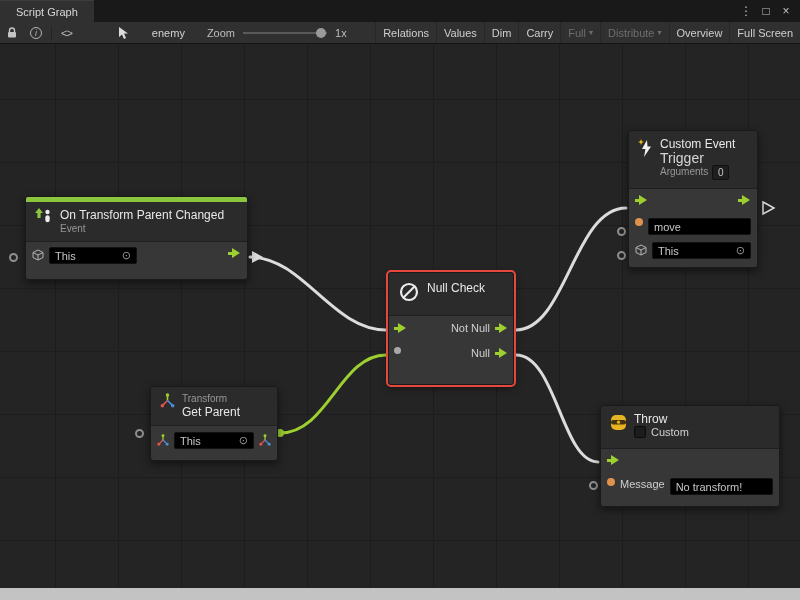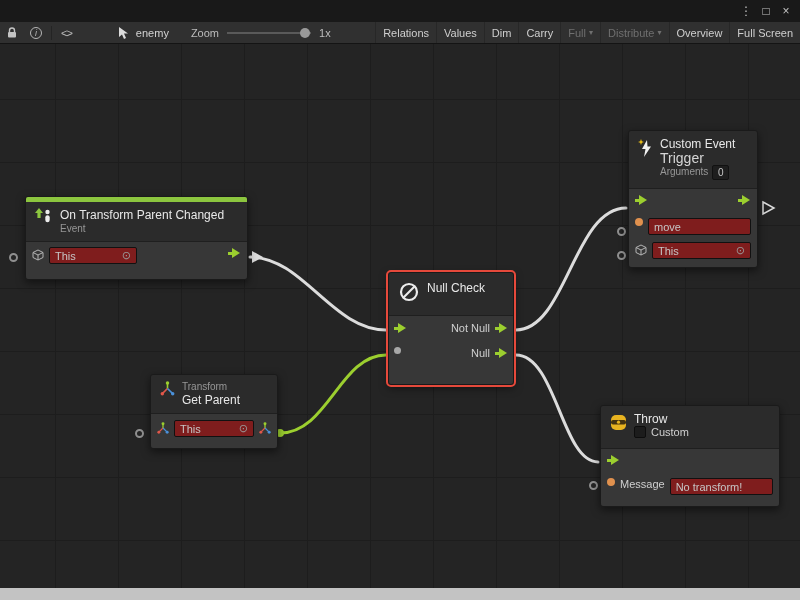--- a/index.html
+++ b/index.html
@@ -20,21 +20,21 @@
     border-bottom:1px solid #141414;display:flex;align-items:center;font-size:11px;color:#cfcfcf}
   .tool-icon{display:flex;align-items:center;justify-content:center;height:100%;padding:0 6px}
   .tb-sep{width:1px;height:14px;background:#242424;margin:0 3px}
   .tbtn{height:100%;display:flex;align-items:center;padding:0 7px;border-left:1px solid #272727;white-space:nowrap}
   .tbtn.disabled{color:#6f6f6f}
   .caret{font-size:8px;margin-left:3px}
   .right-group{margin-left:auto;display:flex;height:100%}
   .circle-i{width:12px;height:12px;border-radius:50%;border:1px solid #b5b5b5;color:#b5b5b5;
     font-size:9px;display:flex;align-items:center;justify-content:center;font-style:italic}
   .code-glyph{color:#bdbdbd;font-size:11px;letter-spacing:-1px}
-  .owner-label{color:#d2d2d2;margin-left:0}
+  .owner-label{color:#d2d2d2;margin-left:16px}
   .zoom-label{margin-left:22px;color:#bdbdbd}
   .zoom-track{width:84px;height:2px;background:#5a5a5a;position:relative;margin:0 8px}
   .zoom-handle{position:absolute;right:1px;top:-4px;width:10px;height:10px;border-radius:50%;background:#9a9a9a}
   .zoom-value{color:#bdbdbd;margin-right:12px}
 
   
   .canvas{position:absolute;left:0;top:44px;width:800px;height:544px;background-color:#242424;
     background-image:linear-gradient(#1d1d1d 1px,transparent 1px),
                      linear-gradient(90deg,#1d1d1d 1px,transparent 1px);
     background-size:63px 63px;background-position:-8px -8px;overflow:hidden}
@@ -51,21 +51,21 @@
   .node-titles{display:flex;flex-direction:column}
   .node-title{font-size:12px;color:#e8e8e8;white-space:nowrap;line-height:14px}
   .node-sub{font-size:10px;color:#979797;line-height:13px}
   .node-cat{font-size:10px;color:#979797;line-height:12px}
   .node-body{background:#373737;border-top:1px solid #1f1f1f;border-radius:0 0 3px 3px;
     padding:5px 6px;display:flex;flex-direction:column;gap:4px}
   .prow{display:flex;align-items:flex-start;gap:5px;height:20px}
   .plabel{font-size:11px;color:#cfcfcf;white-space:nowrap}
   .spacer{flex:1}
 
-  .field{height:17px;background:#7f1d1d;border:1px solid #111;border-radius:2px;
+  .field{height:17px;background:#000000;border:1px solid #111;border-radius:2px;
     display:flex;align-items:center;padding:0 5px;font-size:11px;color:#c6c6c6;gap:4px}
   .field.grow{flex:1}
   .field.w88{flex:0 0 88px}
   .pick{margin-left:auto;color:#9a9a9a;font-size:11px;line-height:1}
   .argbox{width:17px;height:15px;background:#1e1e1e;border:1px solid #111;border-radius:2px;
     font-size:10px;color:#c6c6c6;display:flex;align-items:center;justify-content:center;margin-left:4px}
   .checkbox{width:12px;height:12px;background:#1c1c1c;border:1px solid #0d0d0d;border-radius:2px}
 
   
   .parrow{position:relative;display:inline-block;width:13px;height:12px;flex:0 0 auto}
@@ -73,20 +73,23 @@
   .parrow::after{content:"";position:absolute;left:4px;top:1px;width:0;height:0;
     border-top:5px solid transparent;border-bottom:5px solid transparent;border-left:8px solid #9ccf2f}
   .pdot{width:7px;height:7px;border-radius:50%;background:#a8a8a8;flex:0 0 auto}
   .pdot.orange{width:8px;height:8px;background:#e0914e}
   .pcircle{position:absolute;width:9px;height:9px;border:2px solid #8f8f8f;border-radius:50%}
 </style>
 </head>
 <body>
 
 <div class="tabbar">
+  <div class="tab">
+    <span>Script Graph</span>
+  </div>
   <div class="win-controls">
     <span class="win-btn">⋮</span>
     <span class="win-btn">□</span>
     <span class="win-btn">×</span>
   </div>
 </div>
 
 <div class="toolbar">
   <span class="tool-icon">
     <svg width="12" height="13" viewBox="0 0 12 13">
@@ -204,21 +207,21 @@
       </div>
       <div class="prow" style="height:21px">
         <span class="pdot"></span>
         <span class="spacer"></span>
         <span class="plabel">Null</span>
         <span class="parrow"></span>
       </div>
     </div>
   </div>
 
-  <div class="node" style="left:150px;top:330px;width:128px">
+  <div class="node" style="left:150px;top:342px;width:128px">
     <div class="node-header" style="padding:6px 9px">
       <span>
         <svg width="15" height="15" viewBox="0 0 13 13">
           <line x1="6.5" y1="6.5" x2="6.5" y2="1.5" stroke="#9ccf2f" stroke-width="1.4"></line>
           <circle cx="6.5" cy="1.8" r="1.5" fill="#9ccf2f"></circle>
           <line x1="6.5" y1="6.5" x2="2" y2="11" stroke="#e0574a" stroke-width="1.4"></line>
           <circle cx="2" cy="11" r="1.5" fill="#e0574a"></circle>
           <line x1="6.5" y1="6.5" x2="11" y2="11" stroke="#4a90d9" stroke-width="1.4"></line>
           <circle cx="11" cy="11" r="1.5" fill="#4a90d9"></circle>
         </svg>

